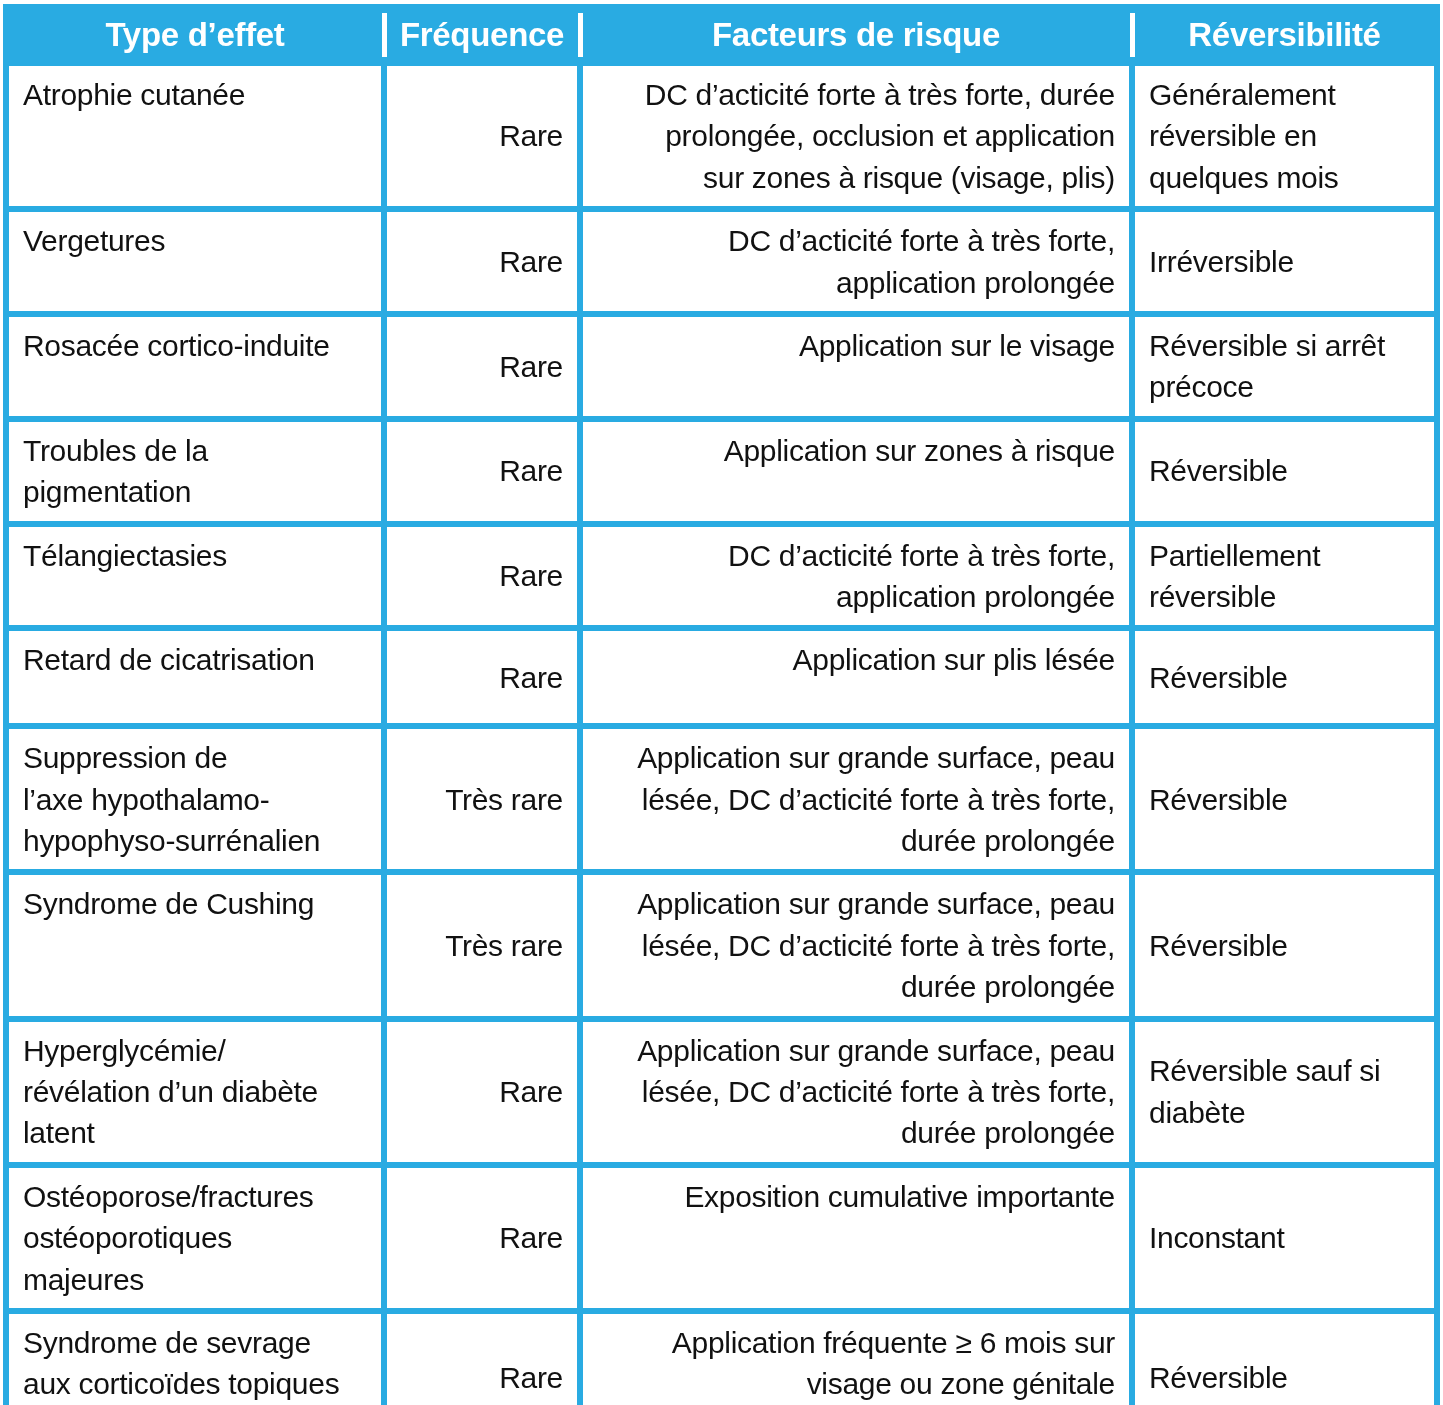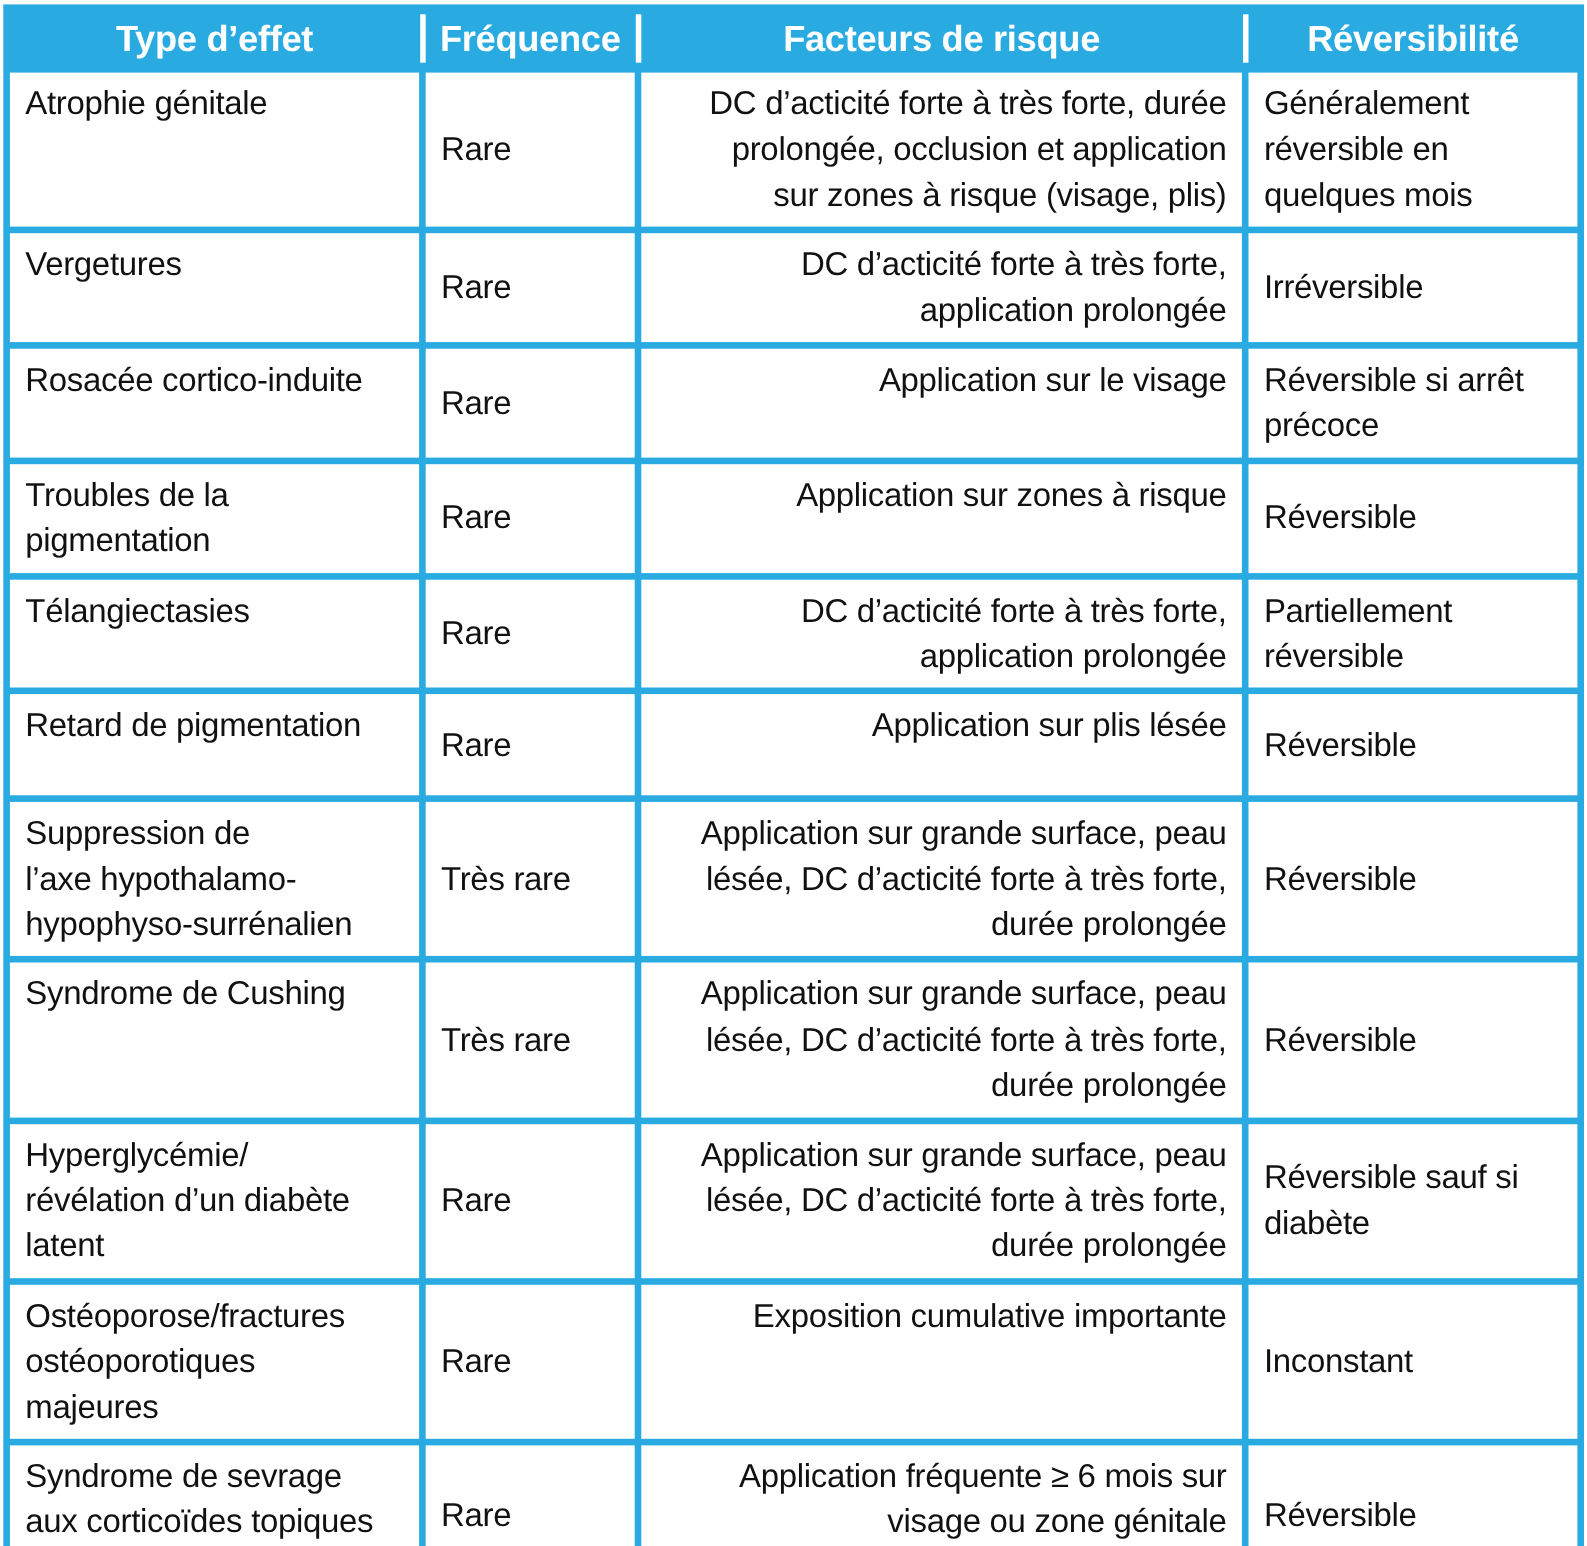--- a/index.html
+++ b/index.html
@@ -48,21 +48,21 @@
     color: #111111;
     font-size: 30px;
     line-height: 1.38;
     padding: 8px 14px;
     letter-spacing: -0.3px;
     white-space: pre-line;
     box-sizing: border-box;
     overflow: hidden;
   }
   td.c1 { text-align: left;   vertical-align: top; }
-  td.c2 { text-align: left; vertical-align: middle; white-space: normal; }
+  td.c2 { text-align: right; vertical-align: middle; white-space: normal; }
   td.c3 { text-align: right;   vertical-align: top; }
   td.c4 { text-align: left; vertical-align: middle; }
 
   thead tr { height: 50px; }
   tbody tr:nth-child(1)  { height: 132px; }
   tbody tr:nth-child(2)  { height: 94px; }
   tbody tr:nth-child(3)  { height: 88px; }
   tbody tr:nth-child(4)  { height: 52px; }
   tbody tr:nth-child(5)  { height: 88px; }
   tbody tr:nth-child(6)  { height: 92px; }
@@ -88,21 +88,21 @@
     <thead>
       <tr>
         <th>Type d’effet</th>
         <th>Fréquence</th>
         <th>Facteurs de risque</th>
         <th>Réversibilité</th>
       </tr>
     </thead>
     <tbody id="tbody">
   <tr>
-    <td class="c1">Atrophie génitale</td>
+    <td class="c1">Atrophie cutanée</td>
     <td class="c2">Rare</td>
     <td class="c3">DC d’acticité forte à très forte, durée
 prolongée, occlusion et application
 sur zones à risque (visage, plis)</td>
     <td class="c4">Généralement
 réversible en
 quelques mois</td>
   </tr>
 
   <tr>
@@ -133,21 +133,21 @@
   <tr>
     <td class="c1">Télangiectasies</td>
     <td class="c2">Rare</td>
     <td class="c3">DC d’acticité forte à très forte,
 application prolongée</td>
     <td class="c4">Partiellement
 réversible</td>
   </tr>
 
   <tr>
-    <td class="c1">Retard de pigmentation</td>
+    <td class="c1">Retard de cicatrisation</td>
     <td class="c2">Rare</td>
     <td class="c3">Application sur plis lésée</td>
     <td class="c4">Réversible</td>
   </tr>
 
   <tr>
     <td class="c1">Suppression de
 l’axe hypothalamo-
 hypophyso-surrénalien</td>
     <td class="c2">Très rare</td>

